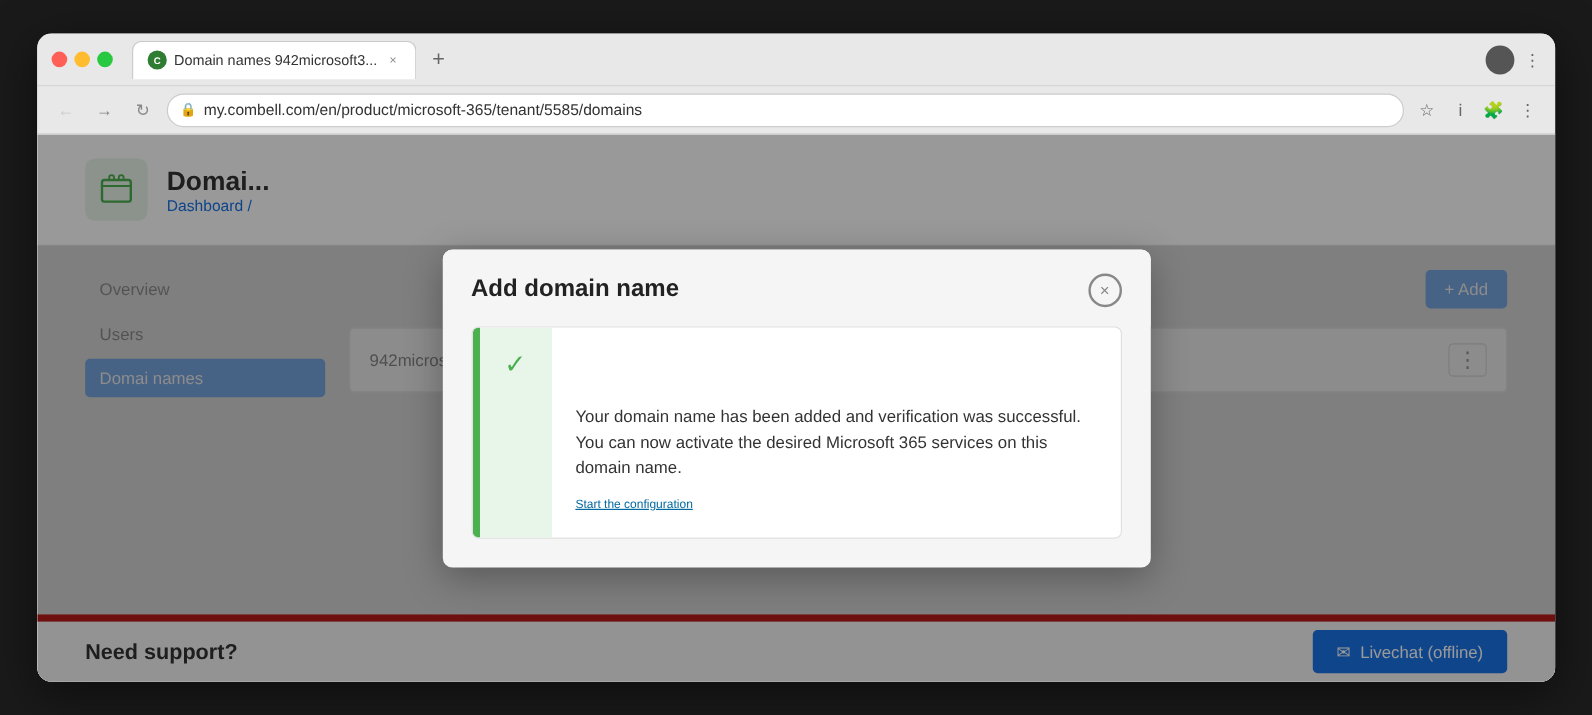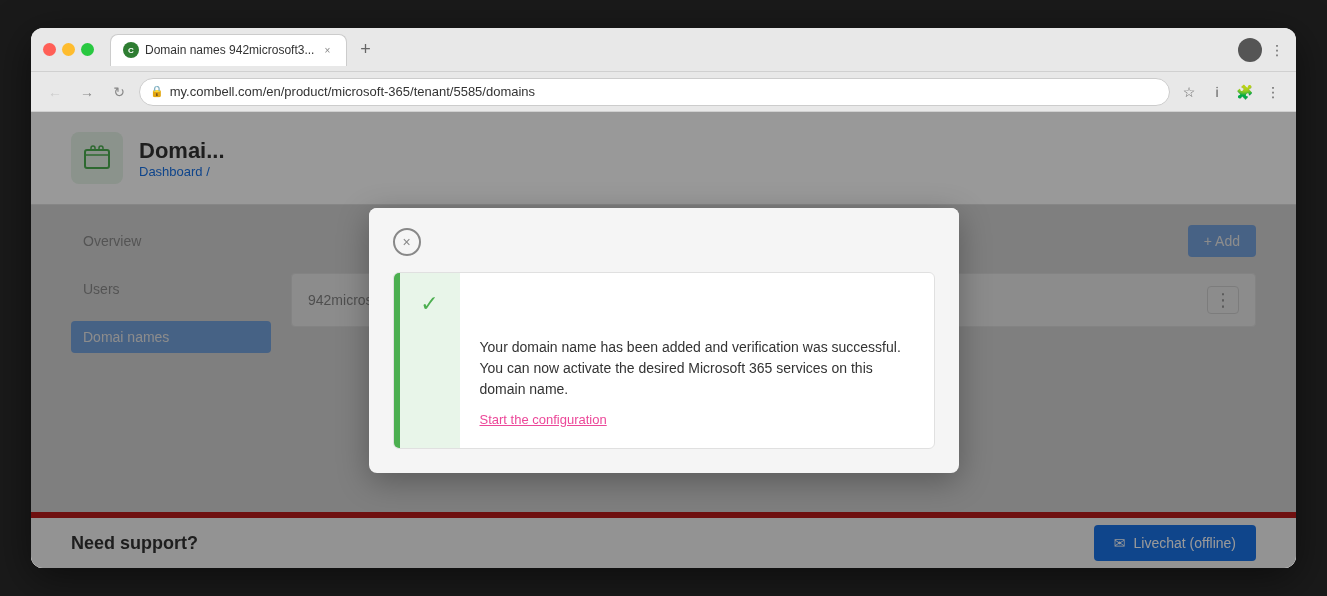--- a/index.html
+++ b/index.html
@@ -240,21 +240,21 @@
     }
 
     .bg-body {
       padding: 20px 40px;
       opacity: 0.5;
     }
 
     .bg-nav {
       display: flex;
       flex-direction: column;
-      gap: 16px;
+      gap: 5px;
       width: 200px;
       float: left;
     }
 
     .bg-nav-item {
       padding: 8px 12px;
       border-radius: 4px;
       font-size: 14px;
       color: #444;
     }
@@ -413,22 +413,22 @@
 
     .success-message {
       font-size: 14px;
       color: #333;
       line-height: 1.5;
       margin-bottom: 10px;
       margin-top: 44px;
     }
 
     .start-config-link {
-      color: #ec4899;
-      font-size: 13px;
+      color: #0369a1;
+      font-size: 10px;
       text-decoration: underline;
       cursor: pointer;
       margin-top: 20px;
     }
   </style>
 </head>
 <body>
 
 <div class="browser-window">
 
@@ -519,20 +519,21 @@
       <div class="livechat-btn">
         <span>✉</span>
         <span>Livechat (offline)</span>
       </div>
     </div>
 
     <div class="modal-overlay">
       <div class="modal">
 
         <div class="modal-header">
+          <span class="modal-title">Add domain name</span>
           <div class="modal-close">
             <span>×</span>
           </div>
         </div>
 
         <div class="modal-body">
           <div class="success-banner">
             <div class="success-bar"></div>
             <div class="success-icon-wrap">
               <span class="check-icon">✓</span>

